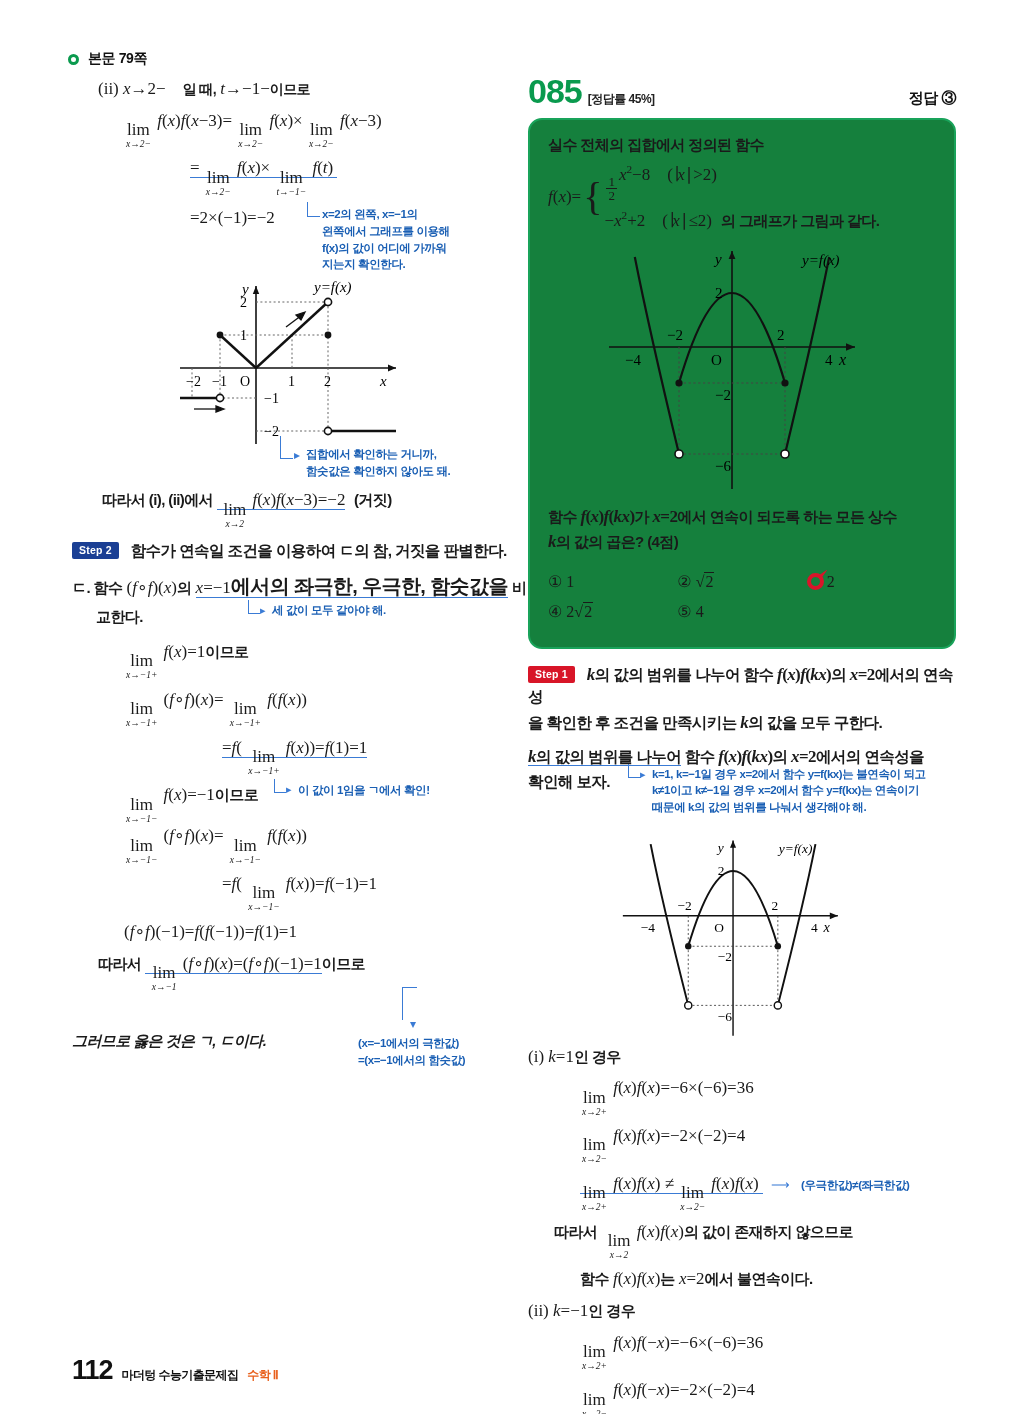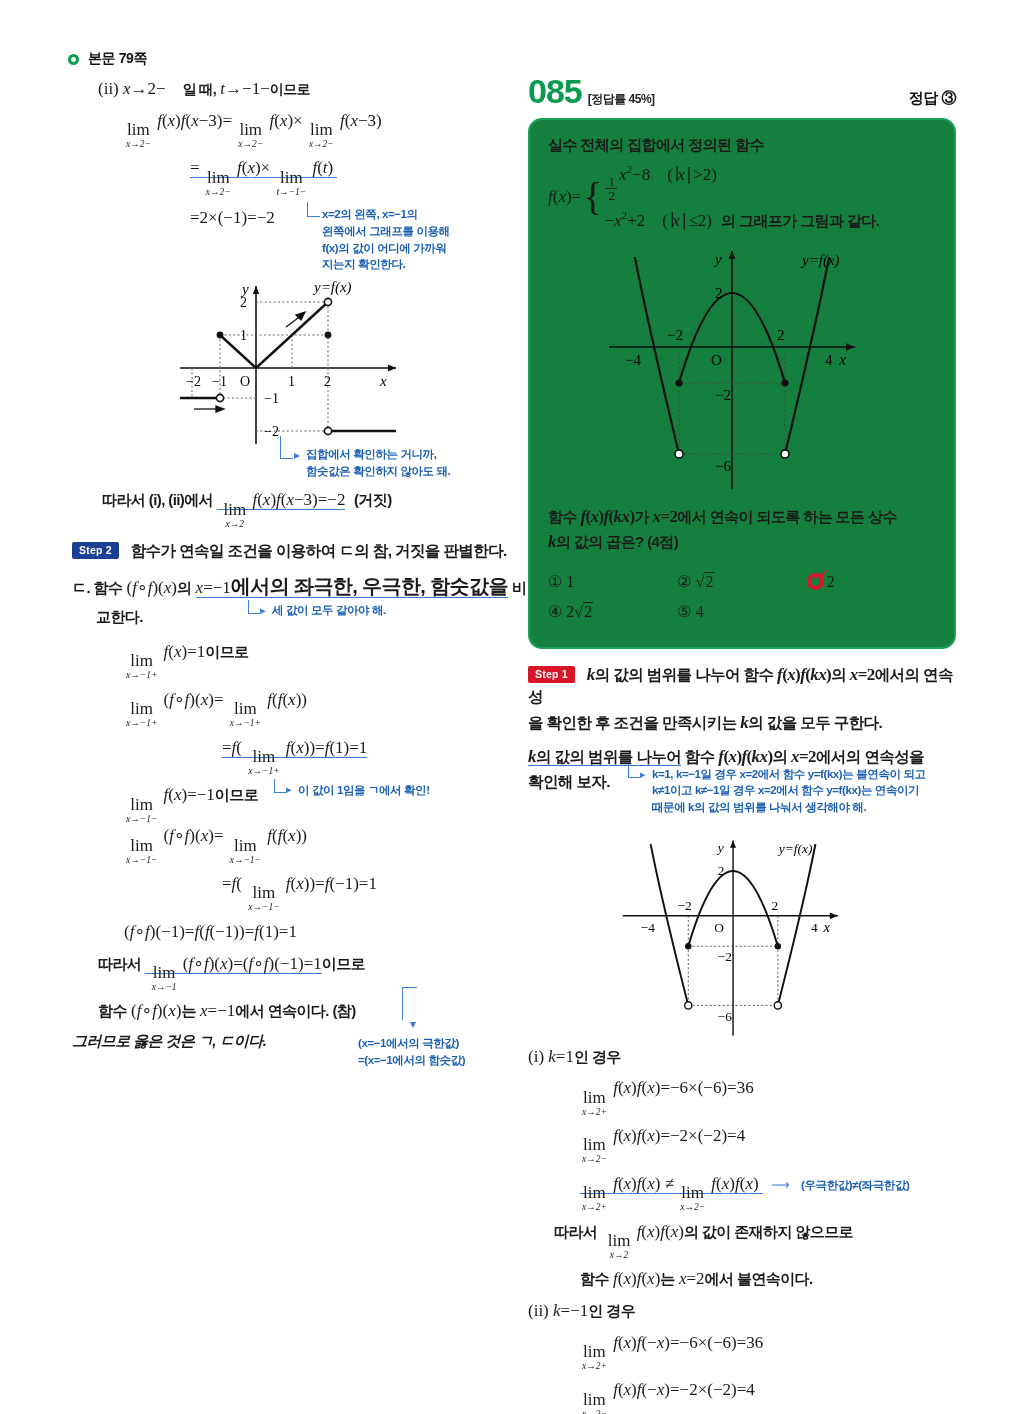--- a/index.html
+++ b/index.html
@@ -303,23 +303,20 @@
     <div class="m line indent1">
       <span class="kr" style="font-size:15px">따라서</span>&nbsp;<span class="uline">
       <span class="lim">
             <span class="op">lim</span>
             <span class="sub">x→−1</span>
           </span>
       (<span class="it">f</span>∘<span class="it">f</span>)(<span class="it">x</span>)=(<span class="it">f</span>∘<span class="it">f</span>)(−1)=1</span><span class="kr" style="font-size:15px">이므로</span>
     </div>
 
     <div style="position:relative;height:64px;">
-      <div class="m" style="position:absolute;left:26px;top:0;">
-        <span class="kr" style="font-size:15px">함수</span>&nbsp;(<span class="it">f</span>∘<span class="it">f</span>)(<span class="it">x</span>)<span class="kr" style="font-size:15px">는</span>&nbsp;<span class="it">x</span>=−1<span class="kr" style="font-size:15px">에서 연속이다. (참)</span>
-      </div>
       <div style="position:absolute;left:330px;top:-12px;width:14px;height:32px;border-left:1.6px solid #3a7bd5;border-top:1.6px solid #3a7bd5;"></div>
       <div style="position:absolute;left:338px;top:18px;color:#3a7bd5;font-size:12px;">▾</div>
       <div class="ann" style="position:absolute;left:286px;top:36px;width:170px;">
         <span>(x=−1에서의 극한값)</span><br>
         <span>=(x=−1에서의 함숫값)</span>
       </div>
       <div class="m" style="position:absolute;left:0px;top:30px;font-style:italic;">
         <span class="kr" style="font-size:15px">그러므로 옳은 것은 ㄱ, ㄷ이다.</span>
       </div>
     </div>
@@ -546,14 +543,19 @@
     <div class="m line indent2">
       <span class="lim">
           <span class="op">lim</span>
           <span class="sub">x→2−</span>
         </span>
       <span class="it">f</span>(<span class="it">x</span>)<span class="it">f</span>(−<span class="it">x</span>)=−2×(−2)=4
     </div>
 
   </div>
 
+  <div class="footer">
+    <span class="pg">112</span>
+    <span class="bk">마더텅 수능기출문제집</span>
+    <span class="sub">수학 Ⅱ</span>
+  </div>
 
 </div>
 
 </body></html>

